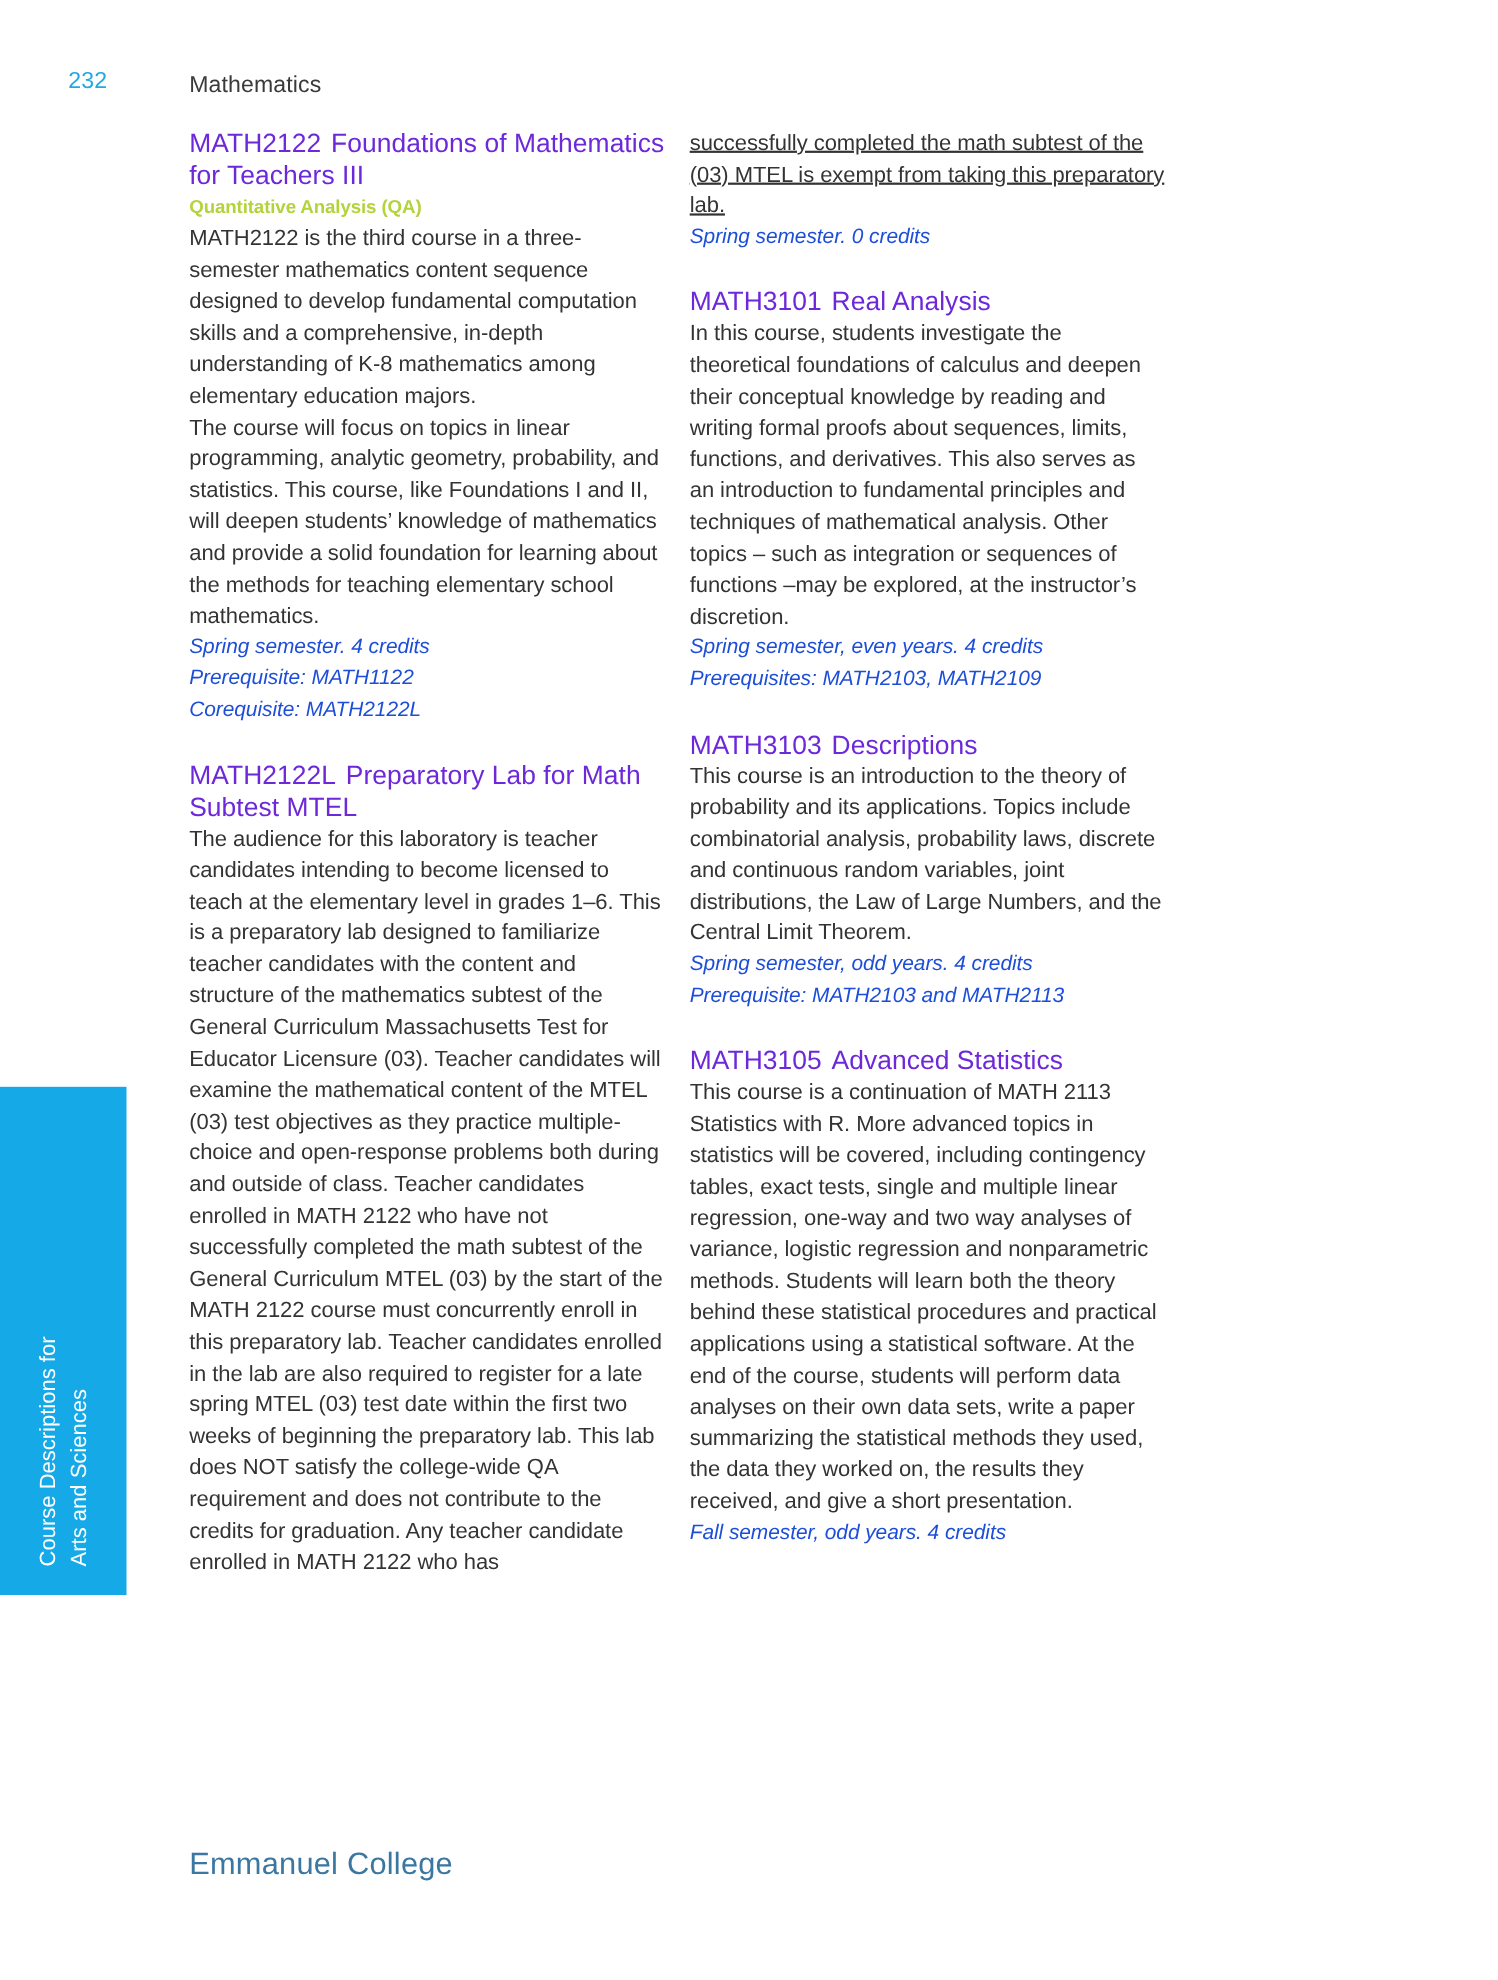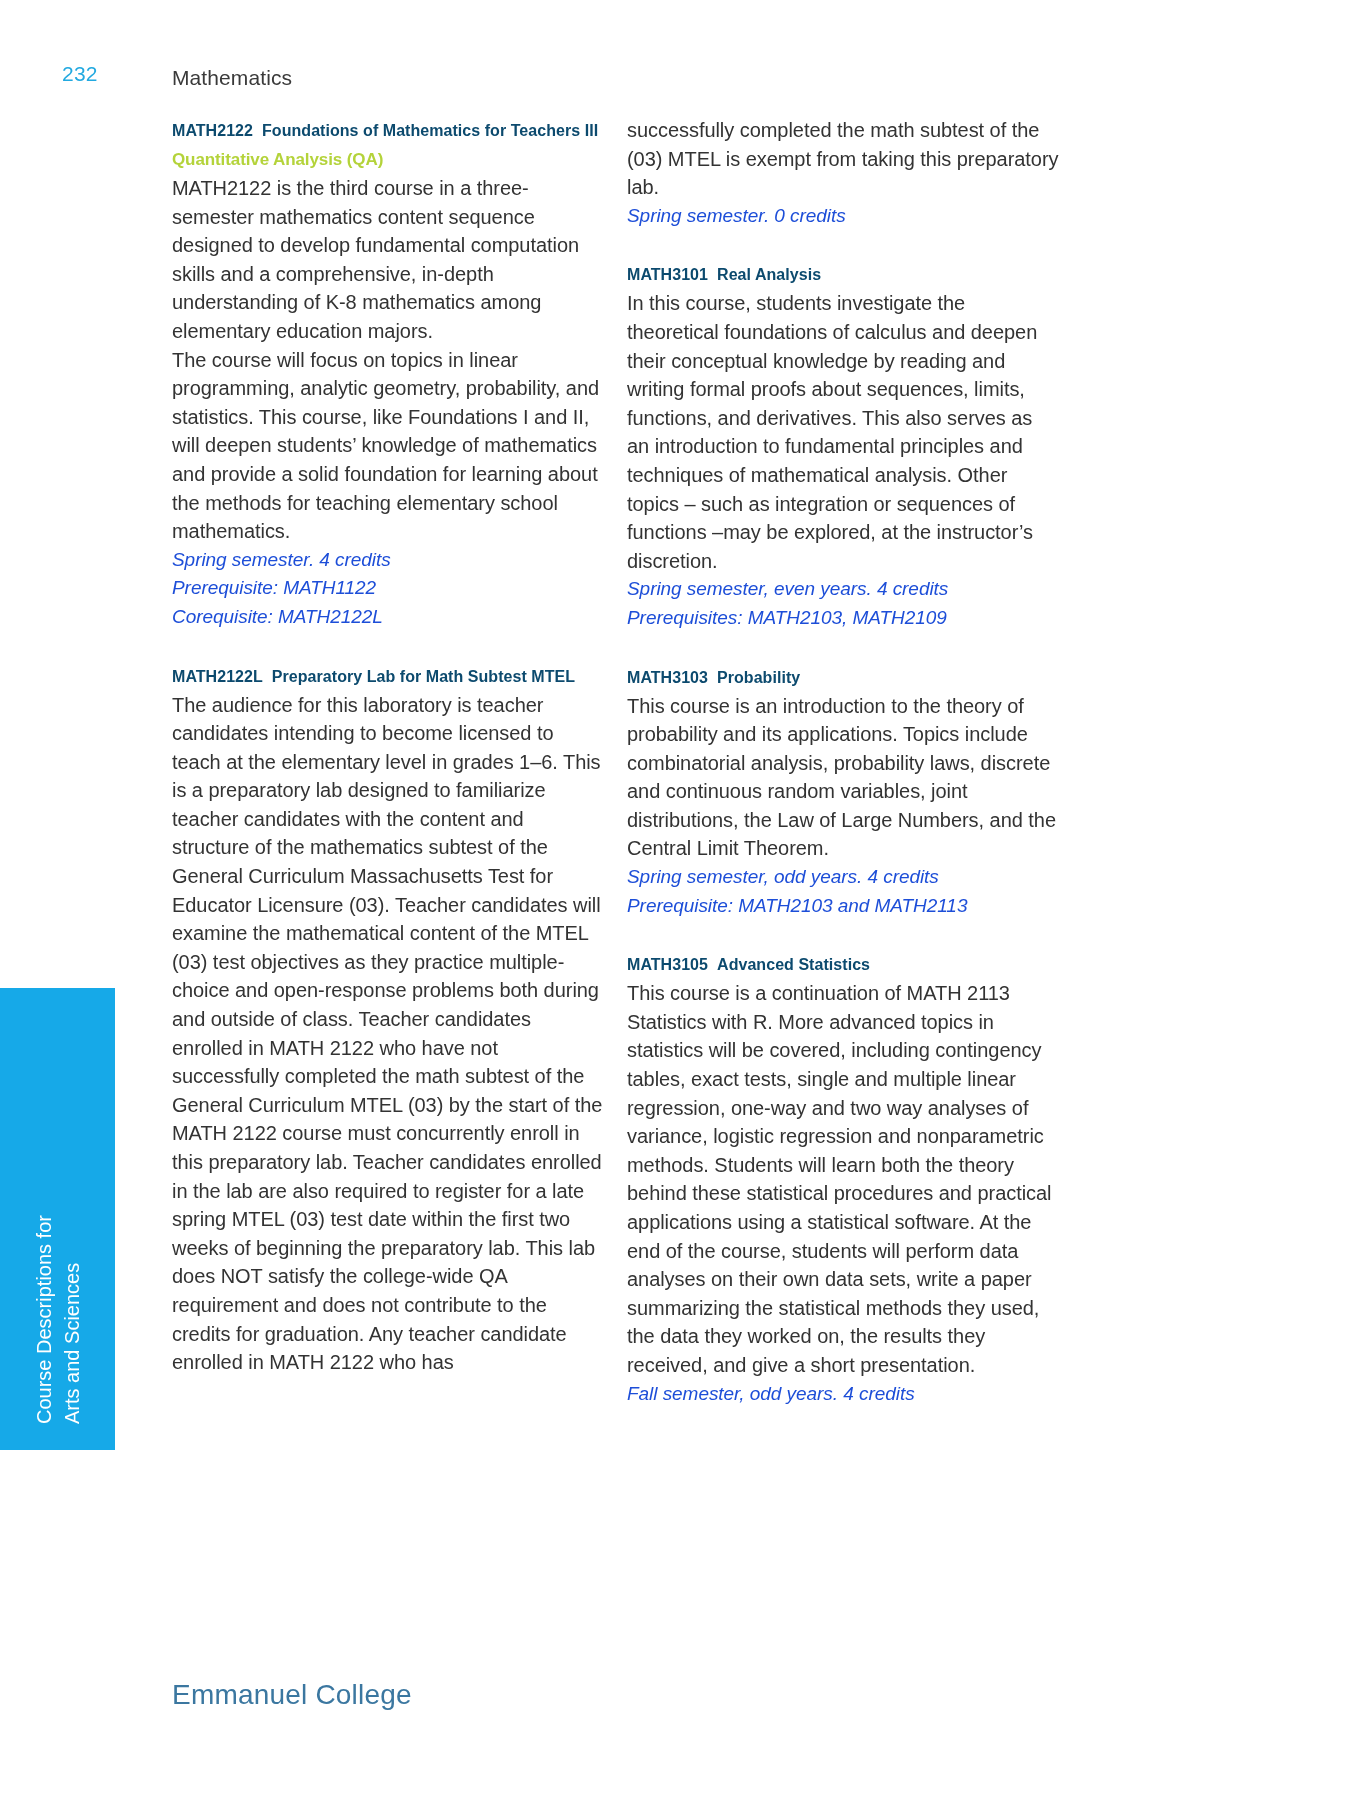--- a/index.html
+++ b/index.html
@@ -95,25 +95,24 @@
     top: 0;
     width: 432px;
   }
   .col-left  { left: 172px; }
   .col-right { left: 627px; }
 
   .entry { margin-bottom: 30px; }
   .entry:last-child { margin-bottom: 1px; }
 
   .entry-title {
-    font-size: 16px;
+    font-size: 24px;
     line-height: 29px;
-    color: #0c4a6e;
+    color: #6d28d9;
     letter-spacing: 0.05px;
-    font-weight: bold;
   }
   .entry-title .code { white-space: nowrap; }
   .entry-title .gap { display: inline-block; width: 9px; }
 
   .entry-tag {
     font-size: 17px;
     line-height: 29px;
     font-weight: bold;
     color: #b4d33a;
     letter-spacing: -0.1px;
@@ -134,20 +133,21 @@
     color: #1d4ed8;
     letter-spacing: -0.05px;
   }
   .entry-meta div { white-space: nowrap; }
 
   .cont-body {
     font-size: 20px;
     line-height: 28.6px;
     color: #333333;
     letter-spacing: -0.05px;
+    text-decoration: underline;
   }
 </style>
 </head>
 <body>
 
 <div class="page-header">
   <div class="page-number">232</div>
   <div class="running-head">Mathematics</div>
 </div>
 
@@ -206,21 +206,21 @@
         <p>In this course, students investigate the theoretical foundations of calculus and deepen their conceptual knowledge by reading and writing formal proofs about sequences, limits, functions, and derivatives. This also serves as an introduction to fundamental principles and techniques of mathematical analysis. Other topics – such as integration or sequences of functions –may be explored, at the instructor’s discretion.</p>
       </div>
       <div class="entry-meta">
         <div>Spring semester, even years. 4 credits</div>
         <div>Prerequisites: MATH2103, MATH2109</div>
       </div>
     </div>
 
     <div class="entry">
       <div class="entry-title">
-        <span class="code">MATH3103</span><span class="gap"></span><span>Probability</span>
+        <span class="code">MATH3103</span><span class="gap"></span><span>Descriptions</span>
       </div>
       <div class="entry-body">
         <p>This course is an introduction to the theory of probability and its applications. Topics include combinatorial analysis, probability laws, discrete and continuous random variables, joint distributions, the Law of Large Numbers, and the Central Limit Theorem.</p>
       </div>
       <div class="entry-meta">
         <div>Spring semester, odd years. 4 credits</div>
         <div>Prerequisite: MATH2103 and MATH2113</div>
       </div>
     </div>
 

